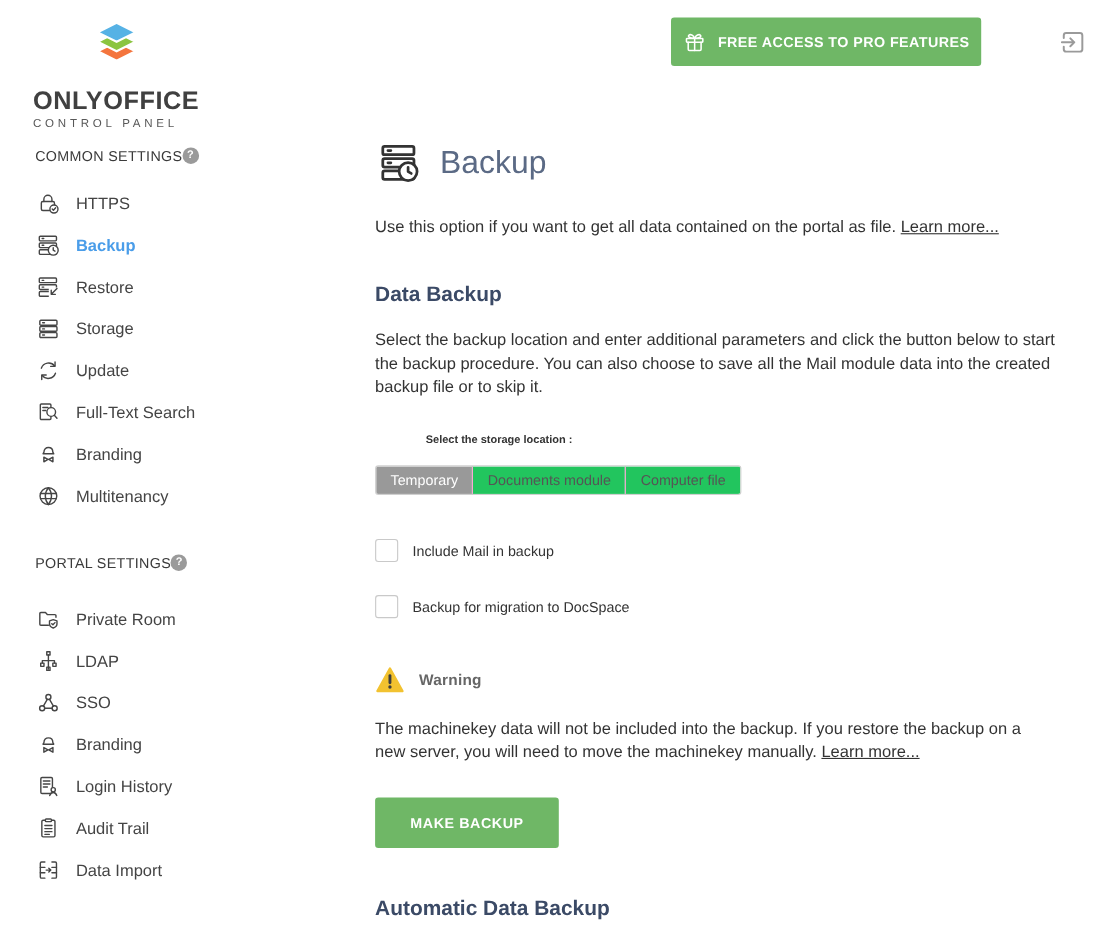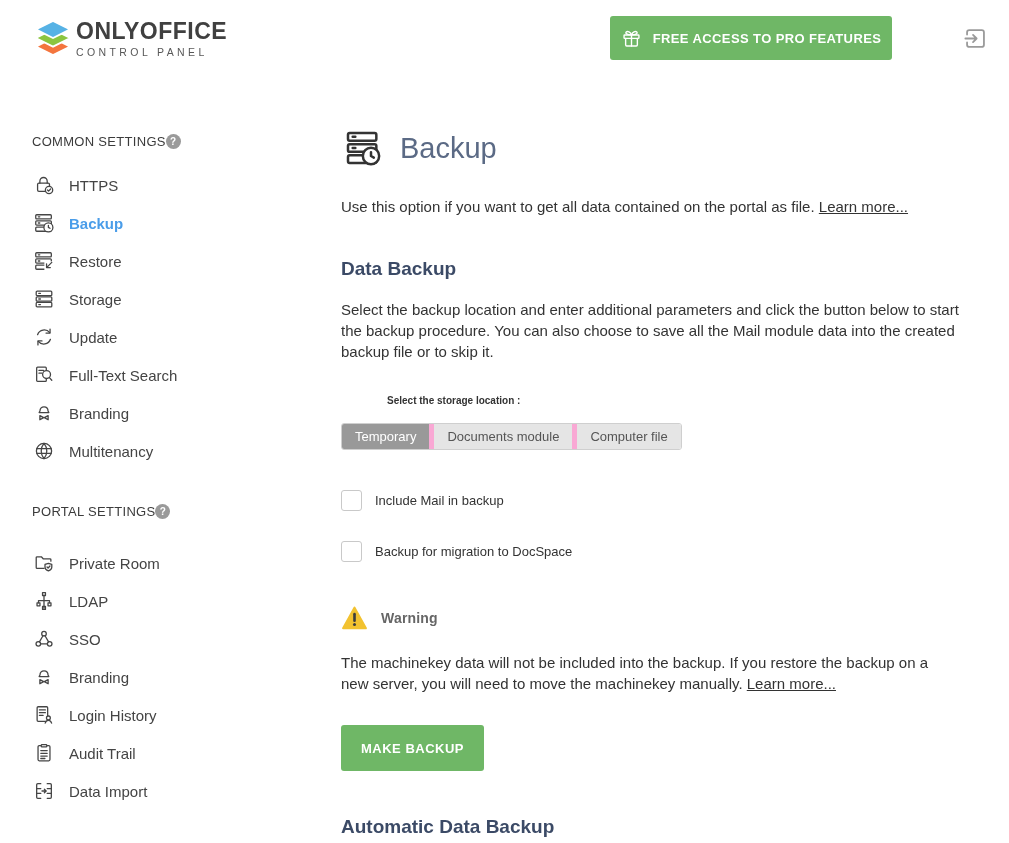--- a/index.html
+++ b/index.html
@@ -6,21 +6,21 @@
   html,body { background:#fff; }
   body {
     width:1009px; height:843px; overflow:hidden;
     font-family:"Liberation Sans","DejaVu Sans",sans-serif;
     color:#333;
   }
   svg { display:block; }
 
   
   .header { position:relative; height:76px; background:#fff; }
-  .logo { position:absolute; left:30px; top:17px; display:flex; align-items:center; gap:0; cursor:pointer; }
+  .logo { position:absolute; left:30px; top:17px; display:flex; align-items:center; gap:20px; cursor:pointer;flex-direction:column; }
   .logo-text .t1 { font-size:23px; font-weight:700; color:#404040; letter-spacing:0.5px; line-height:24px; }
   .logo-text .t2 { font-size:10.5px; color:#585858; letter-spacing:3.4px; margin-top:3px; }
   .pro-btn {
     position:absolute; left:610px; top:16px; width:282px; height:44px;
     background:#6fb766; border:none; border-radius:3px; cursor:pointer;
     display:flex; align-items:center; justify-content:center; gap:11px;
     color:#fff; font-family:inherit; font-size:13px; font-weight:700; letter-spacing:0.4px;
   }
   .exit-btn { position:absolute; left:962px; top:25px; width:27px; height:27px; cursor:pointer; background:none; border:none; padding:0; }
 
@@ -45,33 +45,33 @@
   .main { width:620px; padding-top:50px; }
   .title-row { display:flex; align-items:center; gap:15px; height:44px; }
   .page-title { font-size:29px; font-weight:400; color:#5b6a85; }
   .body-text { font-size:15px; line-height:21px; color:#333; }
   .intro { margin-top:26px; }
   a.more-link { color:#333; text-decoration:underline; cursor:pointer; }
   h2.section-h { margin-top:40px; font-size:19px; font-weight:700; color:#3b4a66; line-height:24px; }
   .desc { margin-top:18px; max-width:618px; }
   .storage-label { margin-top:30px; font-size:10px; font-weight:700; color:#333; line-height:18px;margin-left:46px; }
   .tabs { margin-top:13px; display:inline-flex; border:1px solid #cfcfcf; border-radius:3px; overflow:hidden; }
-  .tab { padding:4px 13px; font-size:13px; line-height:17px; color:#555; background:#e5e5e5; border-left:5px solid #f9a8d4; cursor:pointer; white-space:nowrap; }
+  .tab { padding:4px 13px; font-size:13px; line-height:17px; color:#555; background:#22c55e; border-left:1px solid #f9a8d4; cursor:pointer; white-space:nowrap; }
   .tab:first-child { border-left:none; }
   .tab.active { background:#999999; color:#fff; }
   .check-row { display:flex; align-items:center; gap:13px; }
   .check-row.first { margin-top:40px; }
   .check-row.second { margin-top:30px; }
   .checkbox { width:21px; height:21px; border:1px solid #c9c9c9; border-radius:3px; background:#fff; cursor:pointer; flex-shrink:0; }
   .check-label { font-size:13px; color:#333; cursor:pointer; }
   .warn-head { margin-top:44px; display:flex; align-items:center; gap:13px; }
   .warn-title { font-size:14px; font-weight:700; color:#666; letter-spacing:0.2px; }
   .warn-text { margin-top:22px; max-width:618px; }
   .make-backup-btn {
-    margin-top:31px; height:46px; padding:0 20px; background:#6fb766; border:none; border-radius:3px;
+    margin-top:31px; height:46px; padding:0 32px; background:#6fb766; border:none; border-radius:3px;
     color:#fff; font-family:inherit; font-size:13px; font-weight:700; letter-spacing:0.5px; cursor:pointer;
   }
   h2.auto-h { margin-top:44px; }
 </style>
 </head>
 <body>
 
 <div class="header">
   <div class="logo">
     <span>

